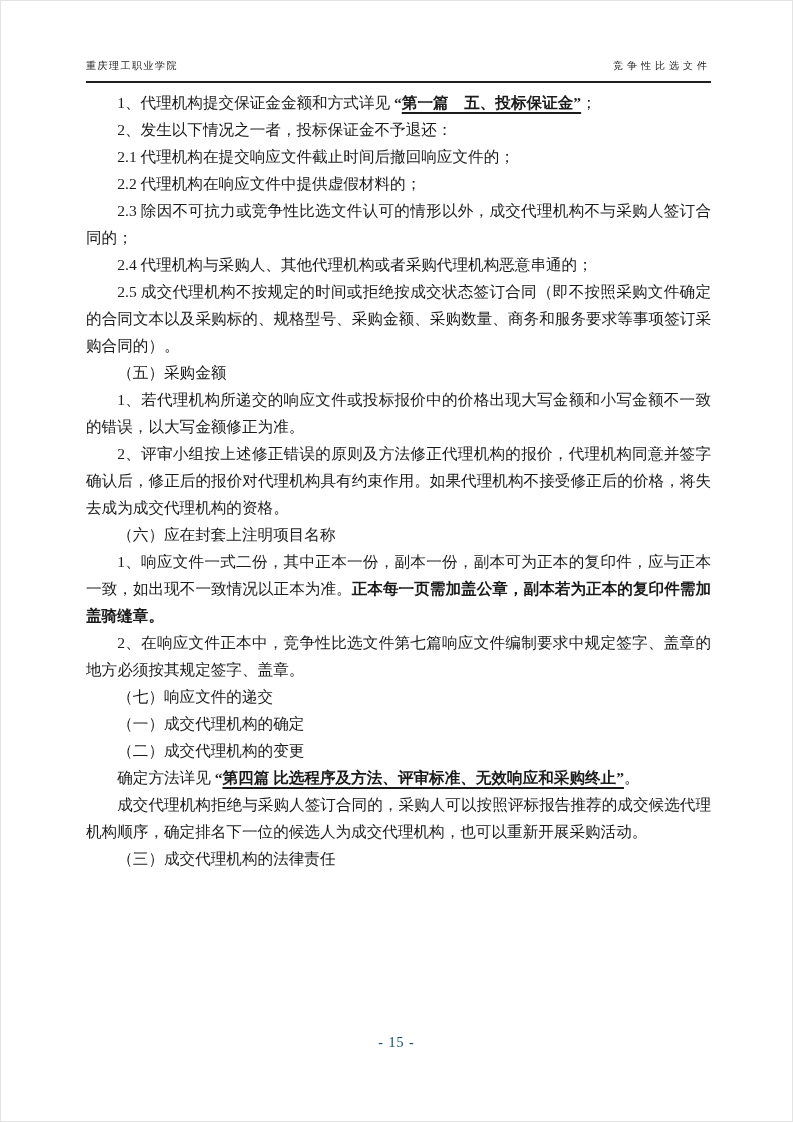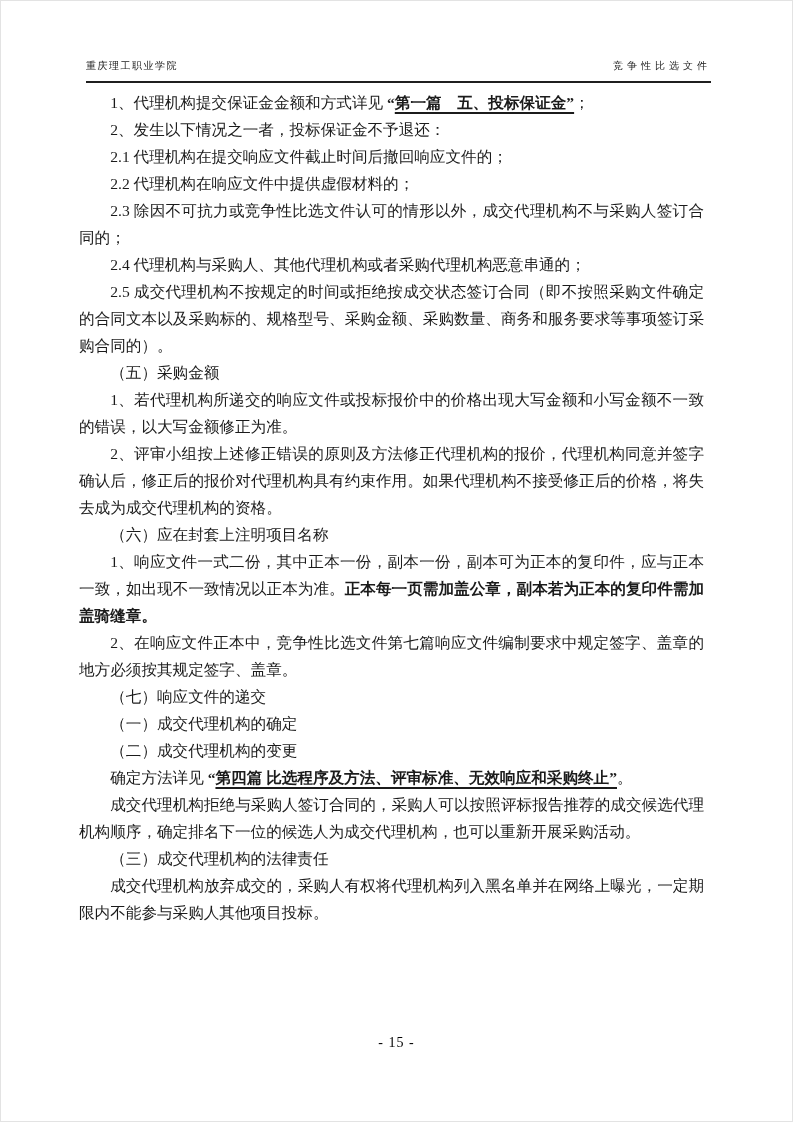--- a/index.html
+++ b/index.html
@@ -24,21 +24,21 @@
     align-items: flex-end;
     padding-bottom: 7px;
     border-bottom: 2px solid #1f1f1f;
     font-size: 10px;
     line-height: 16px;
   }
   .hdr-left  { letter-spacing: 1.5px; }
   .hdr-right { letter-spacing: 4px; }
   .doc-body {
     position: absolute;
-    left: 78px;
+    left: 85px;
     top: 88px;
     width: 625px;
     font-size: 15.6px;
     line-height: 27px;
     text-align: justify;
   }
   .doc-body p {
     margin: 0;
     padding: 0;
     text-indent: 2em;
@@ -52,21 +52,21 @@
     text-underline-offset: 4px;
   }
   .page-footer {
     position: absolute;
     left: 0;
     top: 1034px;
     width: 100%;
     text-align: center;
     font-size: 14px;
     letter-spacing: 1px;
-    color: #000000;
+    color: #0c4a6e;
   }
 </style>
 </head>
 <body>
 
 <div class="page">
 
   <div class="page-header">
     <span class="hdr-left">重庆理工职业学院</span>
     <span class="hdr-right">竞争性比选文件</span>
@@ -99,21 +99,20 @@
 
     <p>（一）成交代理机构的确定</p>
 
     <p>（二）成交代理机构的变更</p>
 
     <p>
       <span>确定方法详见 </span><span class="b">“</span><span class="bu">第四篇 比选程序及方法、评审标准、无效响应和采购终止”</span><span>。</span>
     </p>
     <p>成交代理机构拒绝与采购人签订合同的，采购人可以按照评标报告推荐的成交候选代理机构顺序，确定排名下一位的候选人为成交代理机构，也可以重新开展采购活动。</p>
     <p>（三）成交代理机构的法律责任</p>
-    <p>成交代理机构放弃成交的，采购人有权将代理机构列入黑名单并在网络上曝光，一定期限内不能参与采购人其他项目投标。</p>
 
   </div>
 
   <div class="page-footer">
     <span>- 15 -</span>
   </div>
 
 </div>
 
 </body></html>

